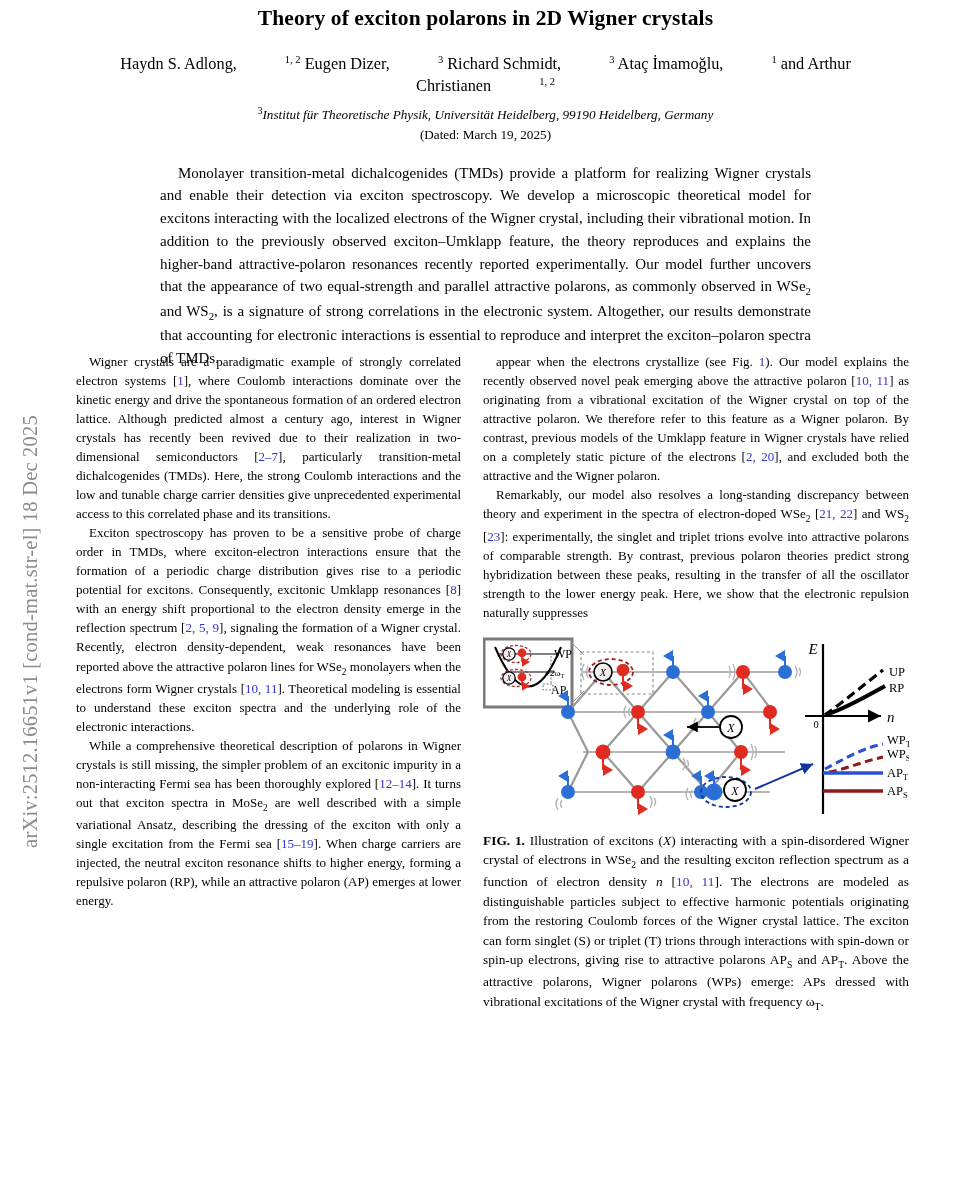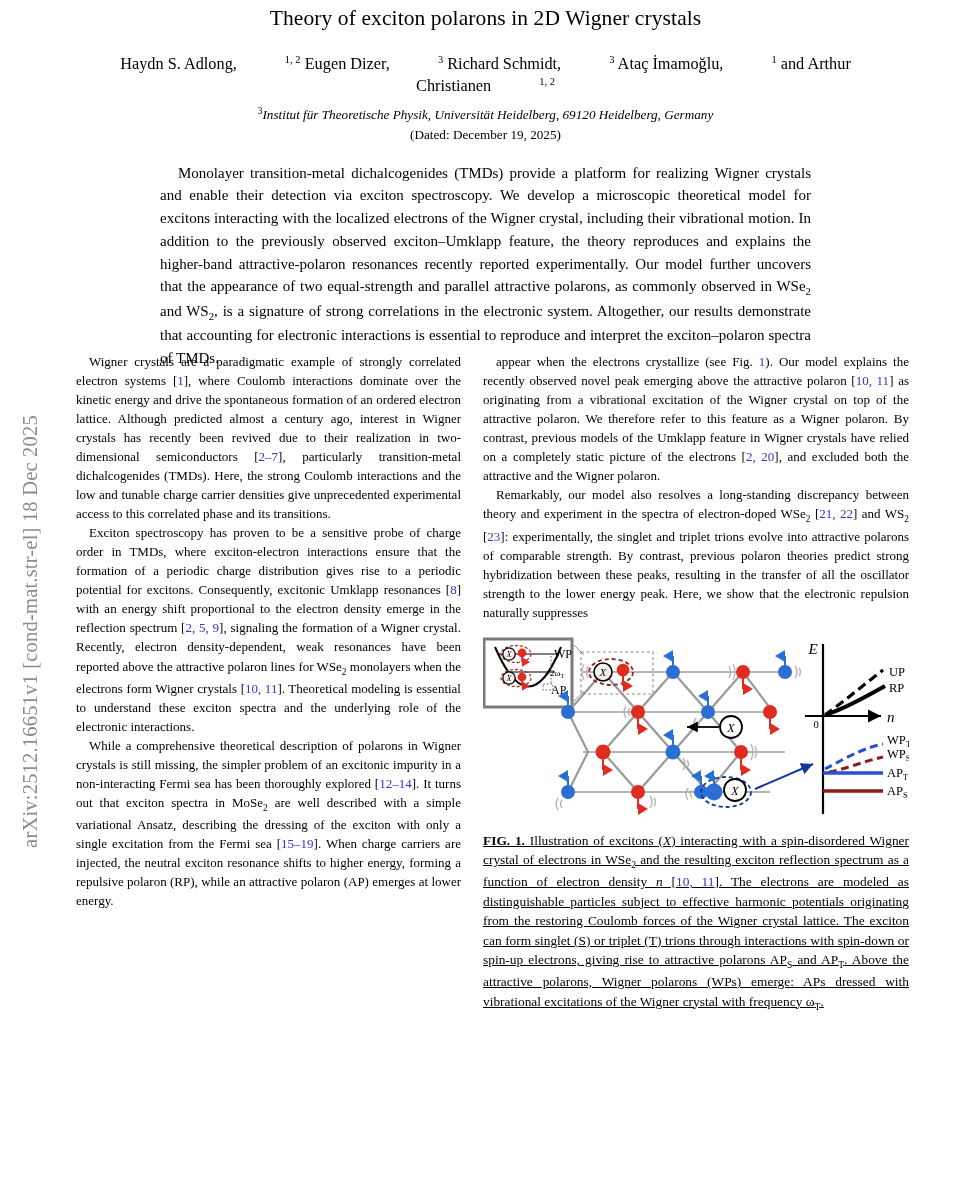--- a/index.html
+++ b/index.html
@@ -34,21 +34,21 @@
     letter-spacing: 0.2px;
     text-align: center;
     white-space: nowrap;
   }
 
   
   .header { padding-top: 6px; }
   .title {
     text-align: center;
     font-size: 21.5px;
-    font-weight: normal;
+    font-weight: bold;
     letter-spacing: 0.1px;
     margin: 0 70px 0 70px;
   }
   .authors {
     text-align: center;
     font-size: 16.3px;
     margin: 22px 55px 0 55px;
     line-height: 1.25;
   }
   .authors sup { font-size: 10.5px; vertical-align: super; margin-left: 48px; }
@@ -103,37 +103,36 @@
   sup { font-size: 0.72em; vertical-align: super; }
 
   
   .figure-wrap { margin-top: 12px; }
   .figcap {
     font-size: 13.4px;
     line-height: 1.46;
     text-align: justify;
     margin-top: 7px;
     hyphens: auto;
-    text-decoration: underline;
     -webkit-hyphens: auto;
   }
   svg { display: block; }
 </style>
 </head>
 <body>
 
 <div class="page">
 
   <div class="arxiv-stamp">arXiv:2512.16651v1  [cond-mat.str-el]  18 Dec 2025</div>
 
   <div class="header">
     <div class="title">Theory of exciton polarons in 2D Wigner crystals</div>
     <div class="authors">Haydn S. Adlong,<sup>1, 2</sup> Eugen Dizer,<sup>3</sup> Richard Schmidt,<sup>3</sup> Ataç İmamoğlu,<sup>1</sup> and Arthur Christianen<sup>1, 2</sup></div>
-    <div class="affil"><sup>3</sup><span>Institut für Theoretische Physik, Universität Heidelberg, 69120 Heidelberg, Germany</span></div>
-    <div class="dated">(Dated: December 19, 2025)</div>
+    <div class="affil"><sup>3</sup><span>Institut für Theoretische Physik, Universität Heidelberg, 99190 Heidelberg, Germany</span></div>
+    <div class="dated">(Dated: March 19, 2025)</div>
   </div>
 
   <div class="abstract">Monolayer transition-metal dichalcogenides (TMDs) provide a platform for realizing Wigner crystals and enable their detection via exciton spectroscopy. We develop a microscopic theoretical model for excitons interacting with the localized electrons of the Wigner crystal, including their vibrational motion. In addition to the previously observed exciton–Umklapp feature, the theory reproduces and explains the higher-band attractive-polaron resonances recently reported experimentally. Our model further uncovers that the appearance of two equal-strength and parallel attractive polarons, as commonly observed in WSe<sub>2</sub> and WS<sub>2</sub>, is a signature of strong correlations in the electronic system. Altogether, our results demonstrate that accounting for electronic interactions is essential to reproduce and interpret the exciton–polaron spectra of TMDs.</div>
 
   <div class="body">
 
     <div class="col">
       <p>Wigner crystals are a paradigmatic example of strongly correlated electron systems [<span class="cite">1</span>], where Coulomb interactions dominate over the kinetic energy and drive the spontaneous formation of an ordered electron lattice. Although predicted almost a century ago, interest in Wigner crystals has recently been revived due to their realization in two-dimensional semiconductors [<span class="cite">2–7</span>], particularly transition-metal dichalcogenides (TMDs). Here, the strong Coulomb interactions and the low and tunable charge carrier densities give unprecedented experimental access to this correlated phase and its transitions.</p>
       <p>Exciton spectroscopy has proven to be a sensitive probe of charge order in TMDs, where exciton-electron interactions ensure that the formation of a periodic charge distribution gives rise to a periodic potential for excitons. Consequently, excitonic Umklapp resonances [<span class="cite">8</span>] with an energy shift proportional to the electron density emerge in the reflection spectrum [<span class="cite">2, 5, 9</span>], signaling the formation of a Wigner crystal. Recently, electron density-dependent, weak resonances have been reported above the attractive polaron lines for WSe<sub>2</sub> monolayers when the electrons form Wigner crystals [<span class="cite">10, 11</span>]. Theoretical modeling is essential to understand these exciton spectra and the underlying role of the electronic interactions.</p>
       <p>While a comprehensive theoretical description of polarons in Wigner crystals is still missing, the simpler problem of an excitonic impurity in a non-interacting Fermi sea has been thoroughly explored [<span class="cite">12–14</span>]. It turns out that exciton spectra in MoSe<sub>2</sub> are well described with a simple variational Ansatz, describing the dressing of the exciton with only a single excitation from the Fermi sea [<span class="cite">15–19</span>]. When charge carriers are injected, the neutral exciton resonance shifts to higher energy, forming a repulsive polaron (RP), while an attractive polaron (AP) emerges at lower energy.</p>

